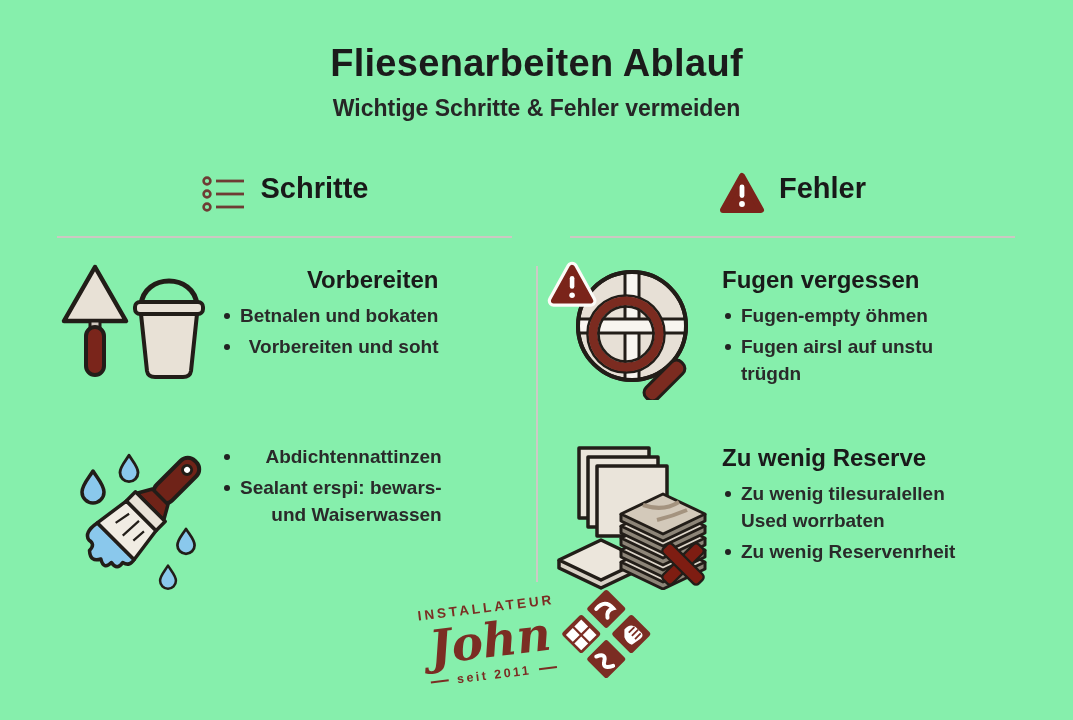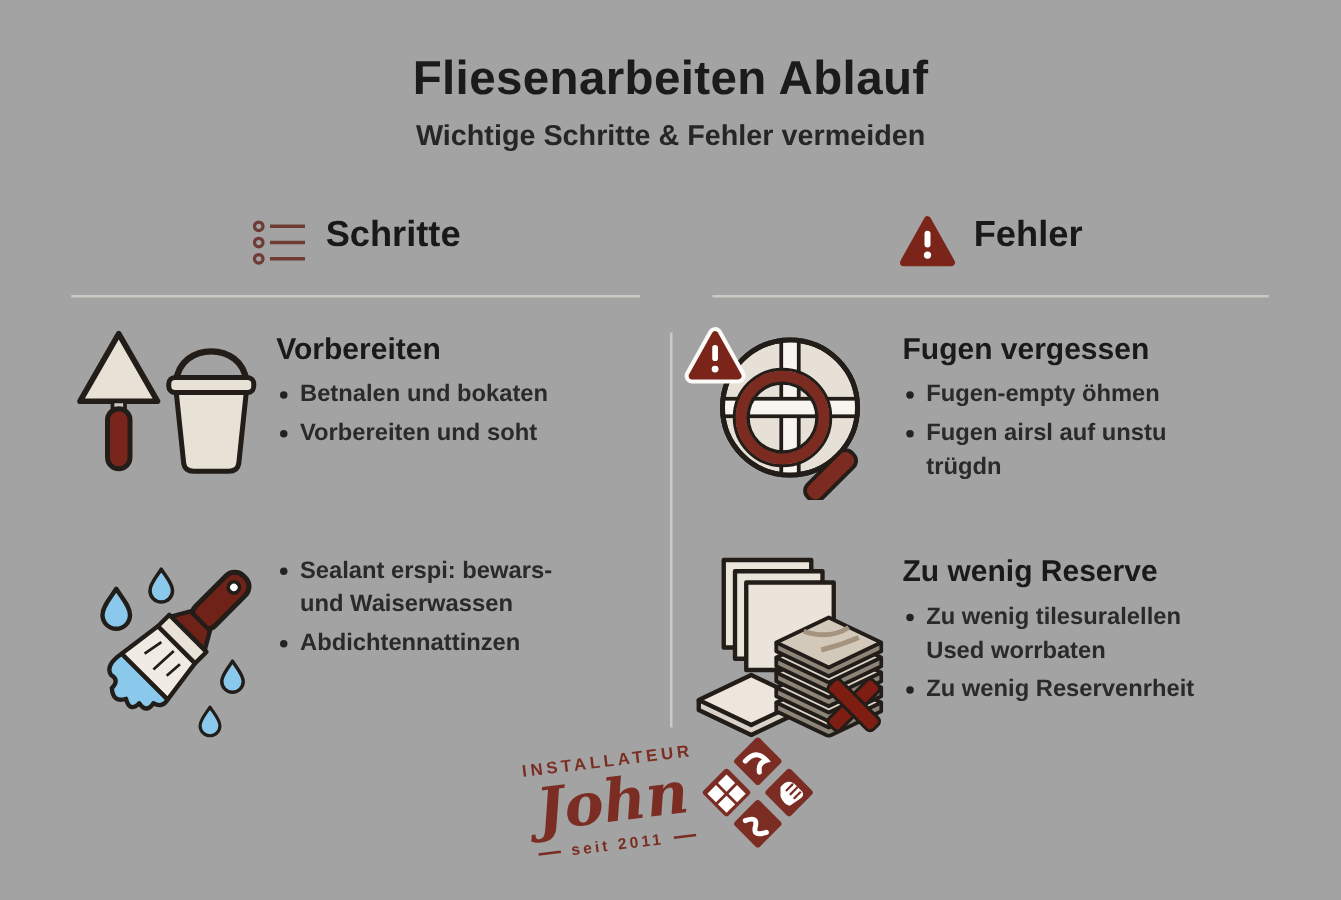--- a/index.html
+++ b/index.html
@@ -1,39 +1,39 @@
 <!DOCTYPE html>
 <html><head>
 <meta charset="utf-8">
 <style>
   * { margin:0; padding:0; box-sizing:border-box; }
   html,body { background:#e8e8e8; }
   .canvas {
     position:relative; width:1073px; height:720px; margin:0 auto;
-    background:#a3a3a3; overflow:hidden;
+    background:#86efac; overflow:hidden;
     font-family:"Liberation Sans", sans-serif; color:#1e1e1e;
   }
   
   .page-header { position:absolute; top:42px; left:0; width:100%; text-align:center; }
   .page-title { font-size:38px; font-weight:800; letter-spacing:.3px; color:#1b1b1b; }
   .page-subtitle { margin-top:10px; font-size:23px; font-weight:700; color:#262626; }
 
   
   .col-header { position:absolute; top:172px; height:54px; display:flex; align-items:flex-start; justify-content:center; gap:14px; }
   .col-header-left  { left:57px;  width:455px; }
   .col-header-right { left:570px; width:445px; }
   .col-header-label { font-size:29px; font-weight:800; color:#191919; }
   .rule { position:absolute; top:236px; height:2px; background:#ccc8c2; }
   .rule-left  { left:57px;  width:455px; }
   .rule-right { left:570px; width:445px; }
   .v-divider { position:absolute; left:536px; top:266px; width:2px; height:316px; background:#cdcac5; }
 
   
   .item { position:absolute; display:flex; align-items:flex-start; }
-  .item-left  { left:55px;  width:460px; }
+  .item-left  { left:55px;  width:460px;text-align:right; }
   .item-right { left:544px; width:460px; }
   .row1 { top:260px; }
   .row2 { top:438px; }
   .item-icon { flex:0 0 152px; display:flex; justify-content:center; }
   .item-right .item-icon { flex:0 0 164px; }
   .item-body { margin-left:14px; margin-top:6px; }
   .item-title { font-size:24px; font-weight:800; color:#1a1a1a; margin-bottom:9px; }
   ul.bullets { list-style:none; }
   ul.bullets li { position:relative; padding-left:19px; margin-bottom:4px;
                   font-size:19px; line-height:1.42; color:#2a2a2a; max-width:236px; }
@@ -131,23 +131,23 @@
           <path d="M-11 -30 L-19 -16 L19 -16 L11 -30 Z" fill="#6f2318" stroke-width="3.5"></path>
           <rect x="-21" y="-16" width="42" height="13" fill="#e9e2d7" stroke-width="3.5"></rect>
           <path d="M-21 -3 L-26 33 L26 33 L21 -3 Z" fill="#f1ece3" stroke-width="3.5"></path>
           <path d="M-10 4 L-13 20 M2 2 L1 24 M13 6 L12 20" fill="none" stroke-width="2.2"></path>
           <path d="M-26 33 L26 33 Q28 41 20 43 Q22 53 12 51 Q12 62 2 56 Q-3 66 -12 58 Q-12 49 -20 51 Q-29 49 -26 33 Z" fill="#8ac8ec" stroke-width="3.5"></path>
         </g>
       </svg>
     </div>
     <div class="item-body">
       <ul class="bullets">
+        <li><span>Abdichtennattinzen</span></li>
         <li><span>Sealant erspi: bewars-
 und Waiserwassen</span></li>
-        <li><span>Abdichtennattinzen</span></li>
       </ul>
     </div>
   </section>
 
   <section class="item item-right row1">
     <div class="item-icon">
       <svg width="160" height="140" viewBox="0 0 160 140">
         <defs>
             <clipPath id="tileclip">
               <circle cx="86" cy="66" r="54"></circle>

